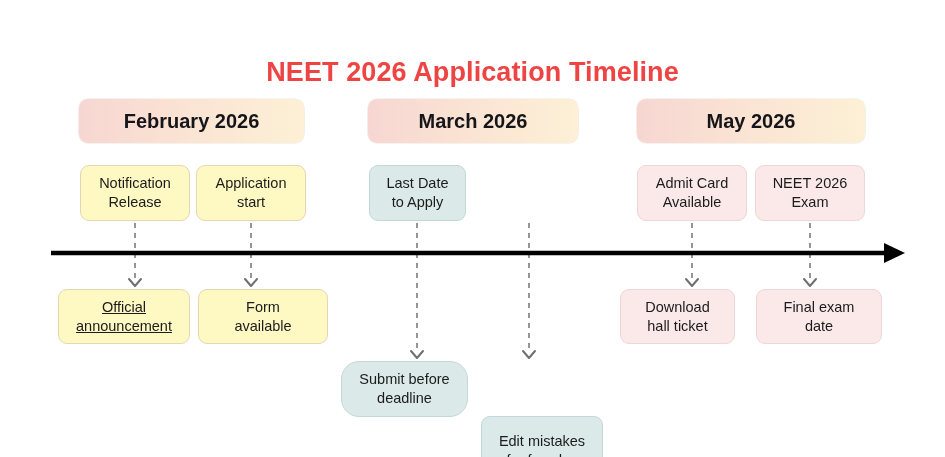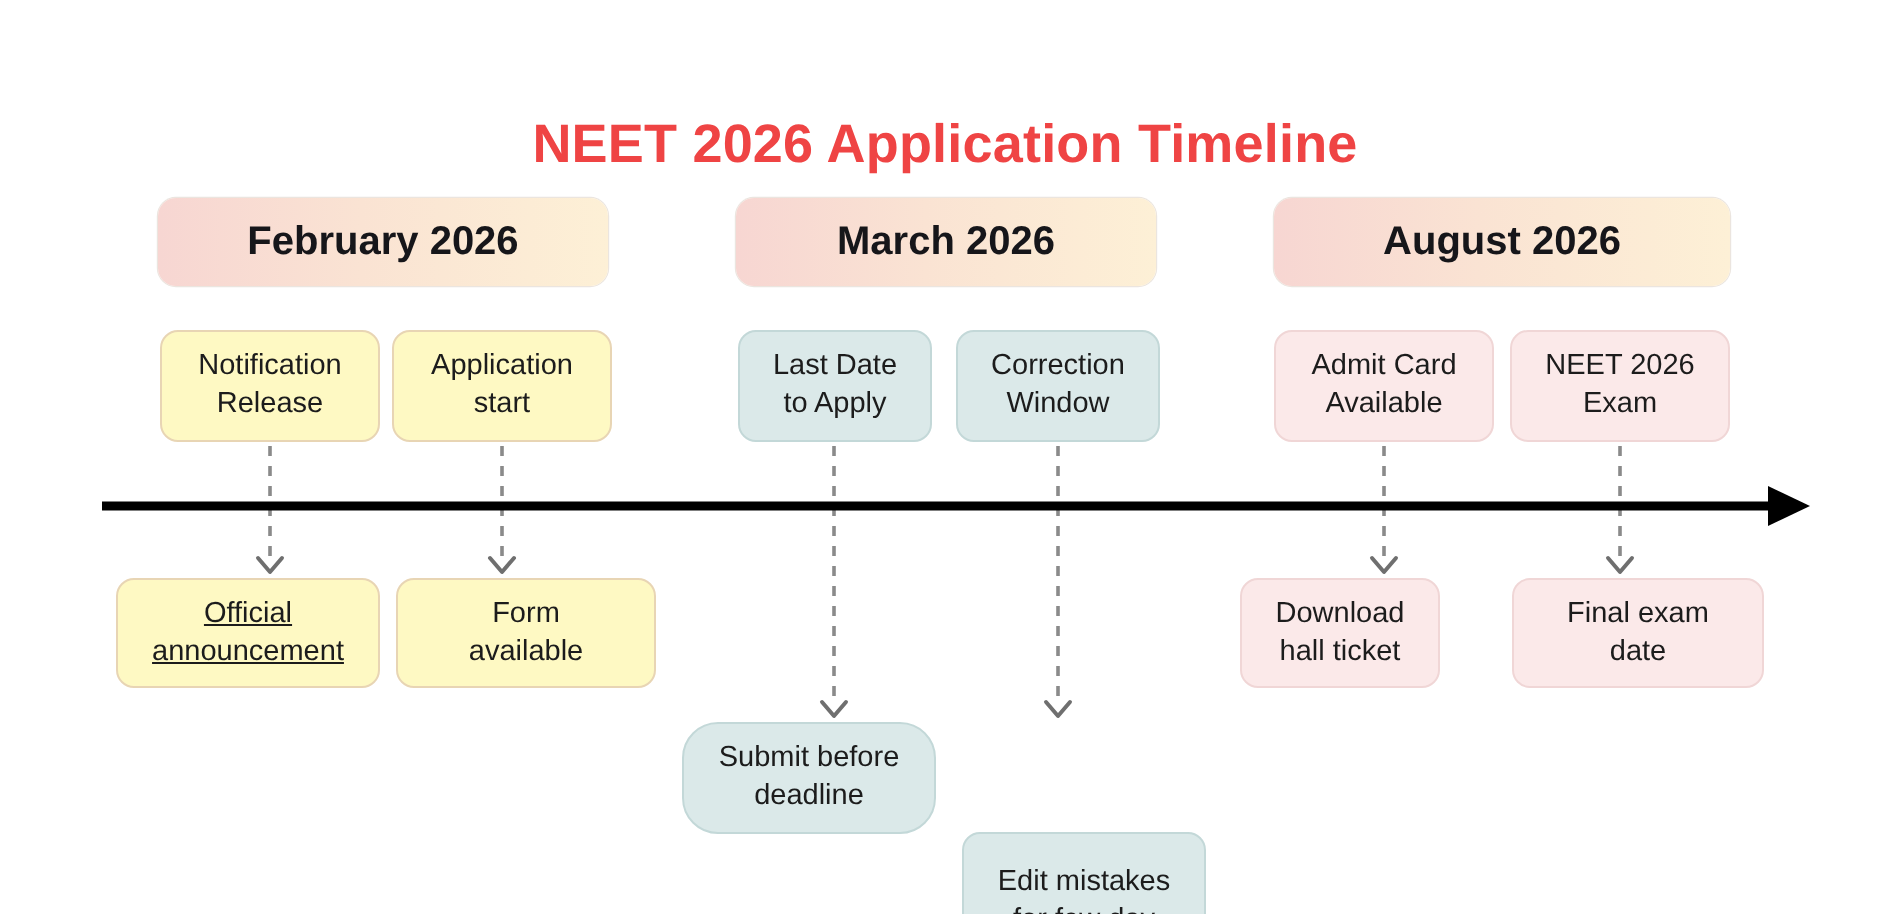--- a/index.html
+++ b/index.html
@@ -105,21 +105,21 @@
 
   <div class="title">NEET 2026 Application Timeline</div>
 
   <div class="month-pill" style="left:79px; top:99px; width:225px;">
     <span>February 2026</span>
   </div>
   <div class="month-pill" style="left:368px; top:99px; width:210px;">
     <span>March 2026</span>
   </div>
   <div class="month-pill" style="left:637px; top:99px; width:228px;">
-    <span>August 2026</span>
+    <span>May 2026</span>
   </div>
 
   <div class="ebox cream" style="left:80px; top:165px; width:110px; height:56px;">
     <div>
       <div>Notification</div>
       <div>Release</div>
     </div>
   </div>
 
   <div class="ebox blue" style="left:369px; top:165px; width:97px; height:56px;">
@@ -129,26 +129,20 @@
     </div>
   </div>
 
   <div class="ebox cream" style="left:196px; top:165px; width:110px; height:56px;">
     <div>
       <div>Application</div>
       <div>start</div>
     </div>
   </div>
 
-  <div class="ebox blue" style="left:478px; top:165px; width:102px; height:56px;">
-    <div>
-      <div>Correction</div>
-      <div>Window</div>
-    </div>
-  </div>
 
   <div class="ebox pink" style="left:637px; top:165px; width:110px; height:56px;">
     <div>
       <div>Admit Card</div>
       <div>Available</div>
     </div>
   </div>
 
   <div class="ebox pink" style="left:755px; top:165px; width:110px; height:56px;">
     <div>
@@ -178,21 +172,21 @@
     </div>
   </div>
 
   <div class="ebox blue" style="left:481px; top:374px; width:122px; height:70px;margin-top:42px;">
     <div>
       <div>Edit mistakes</div>
       <div>for few day</div>
     </div>
   </div>
 
-  <div class="ebox pink" style="left:620px; top:289px; width:100px; height:55px;">
+  <div class="ebox pink" style="left:620px; top:289px; width:115px; height:55px;">
     <div>
       <div>Download</div>
       <div>hall ticket</div>
     </div>
   </div>
 
   <div class="ebox pink" style="left:756px; top:289px; width:126px; height:55px;">
     <div>
       <div>Final exam</div>
       <div>date</div>

